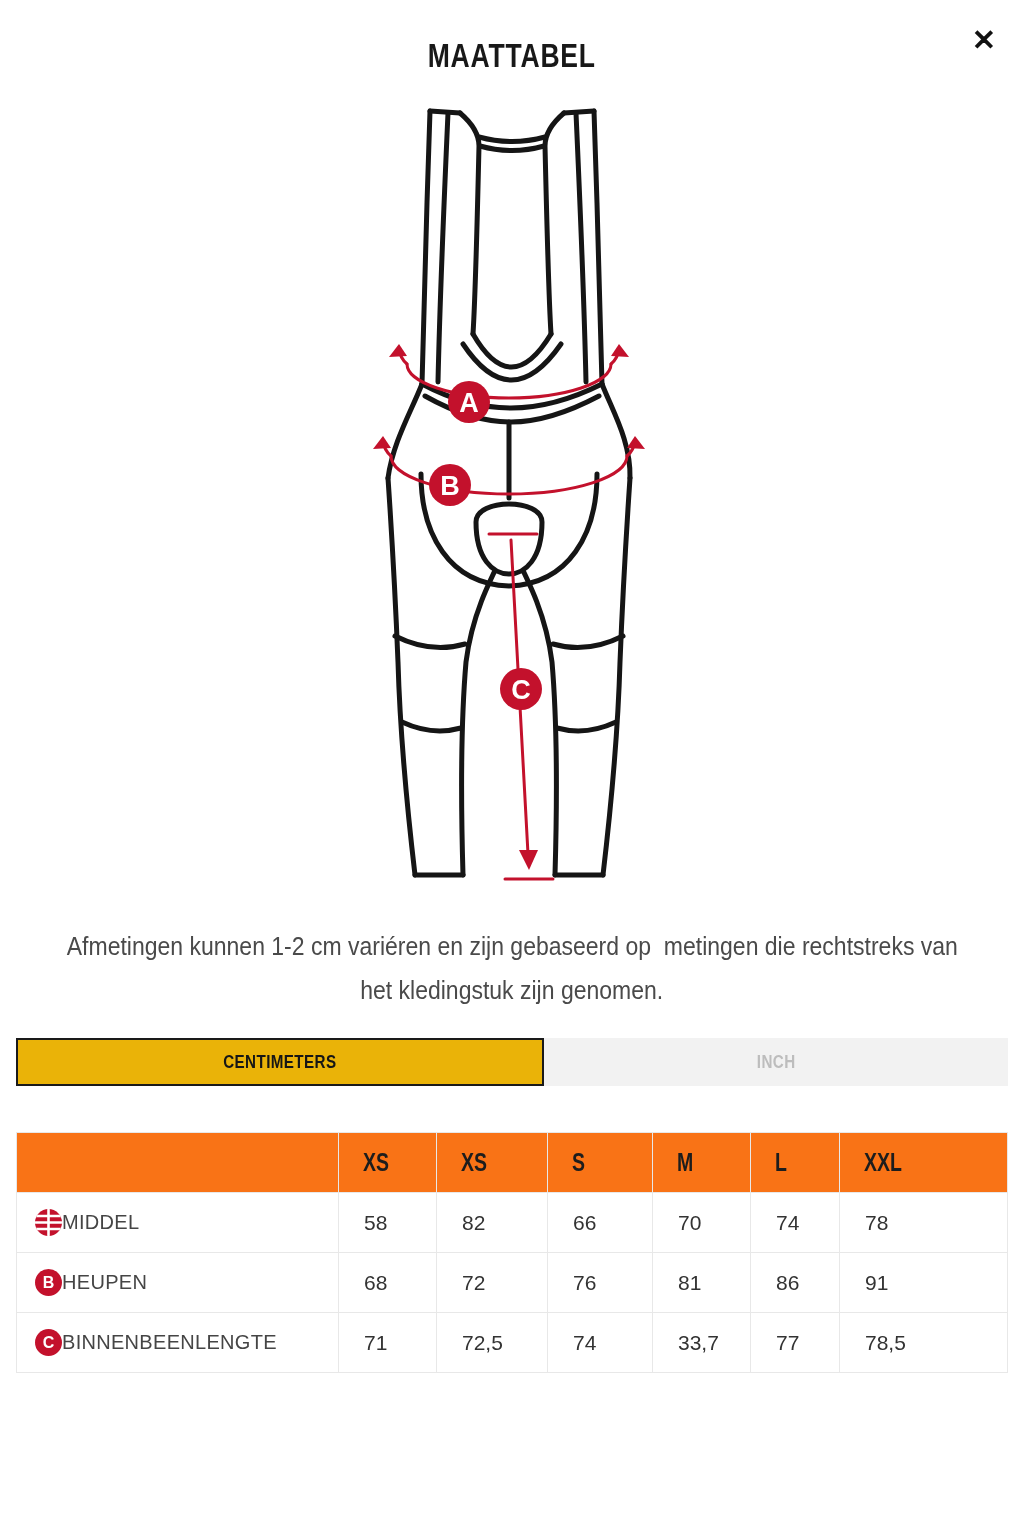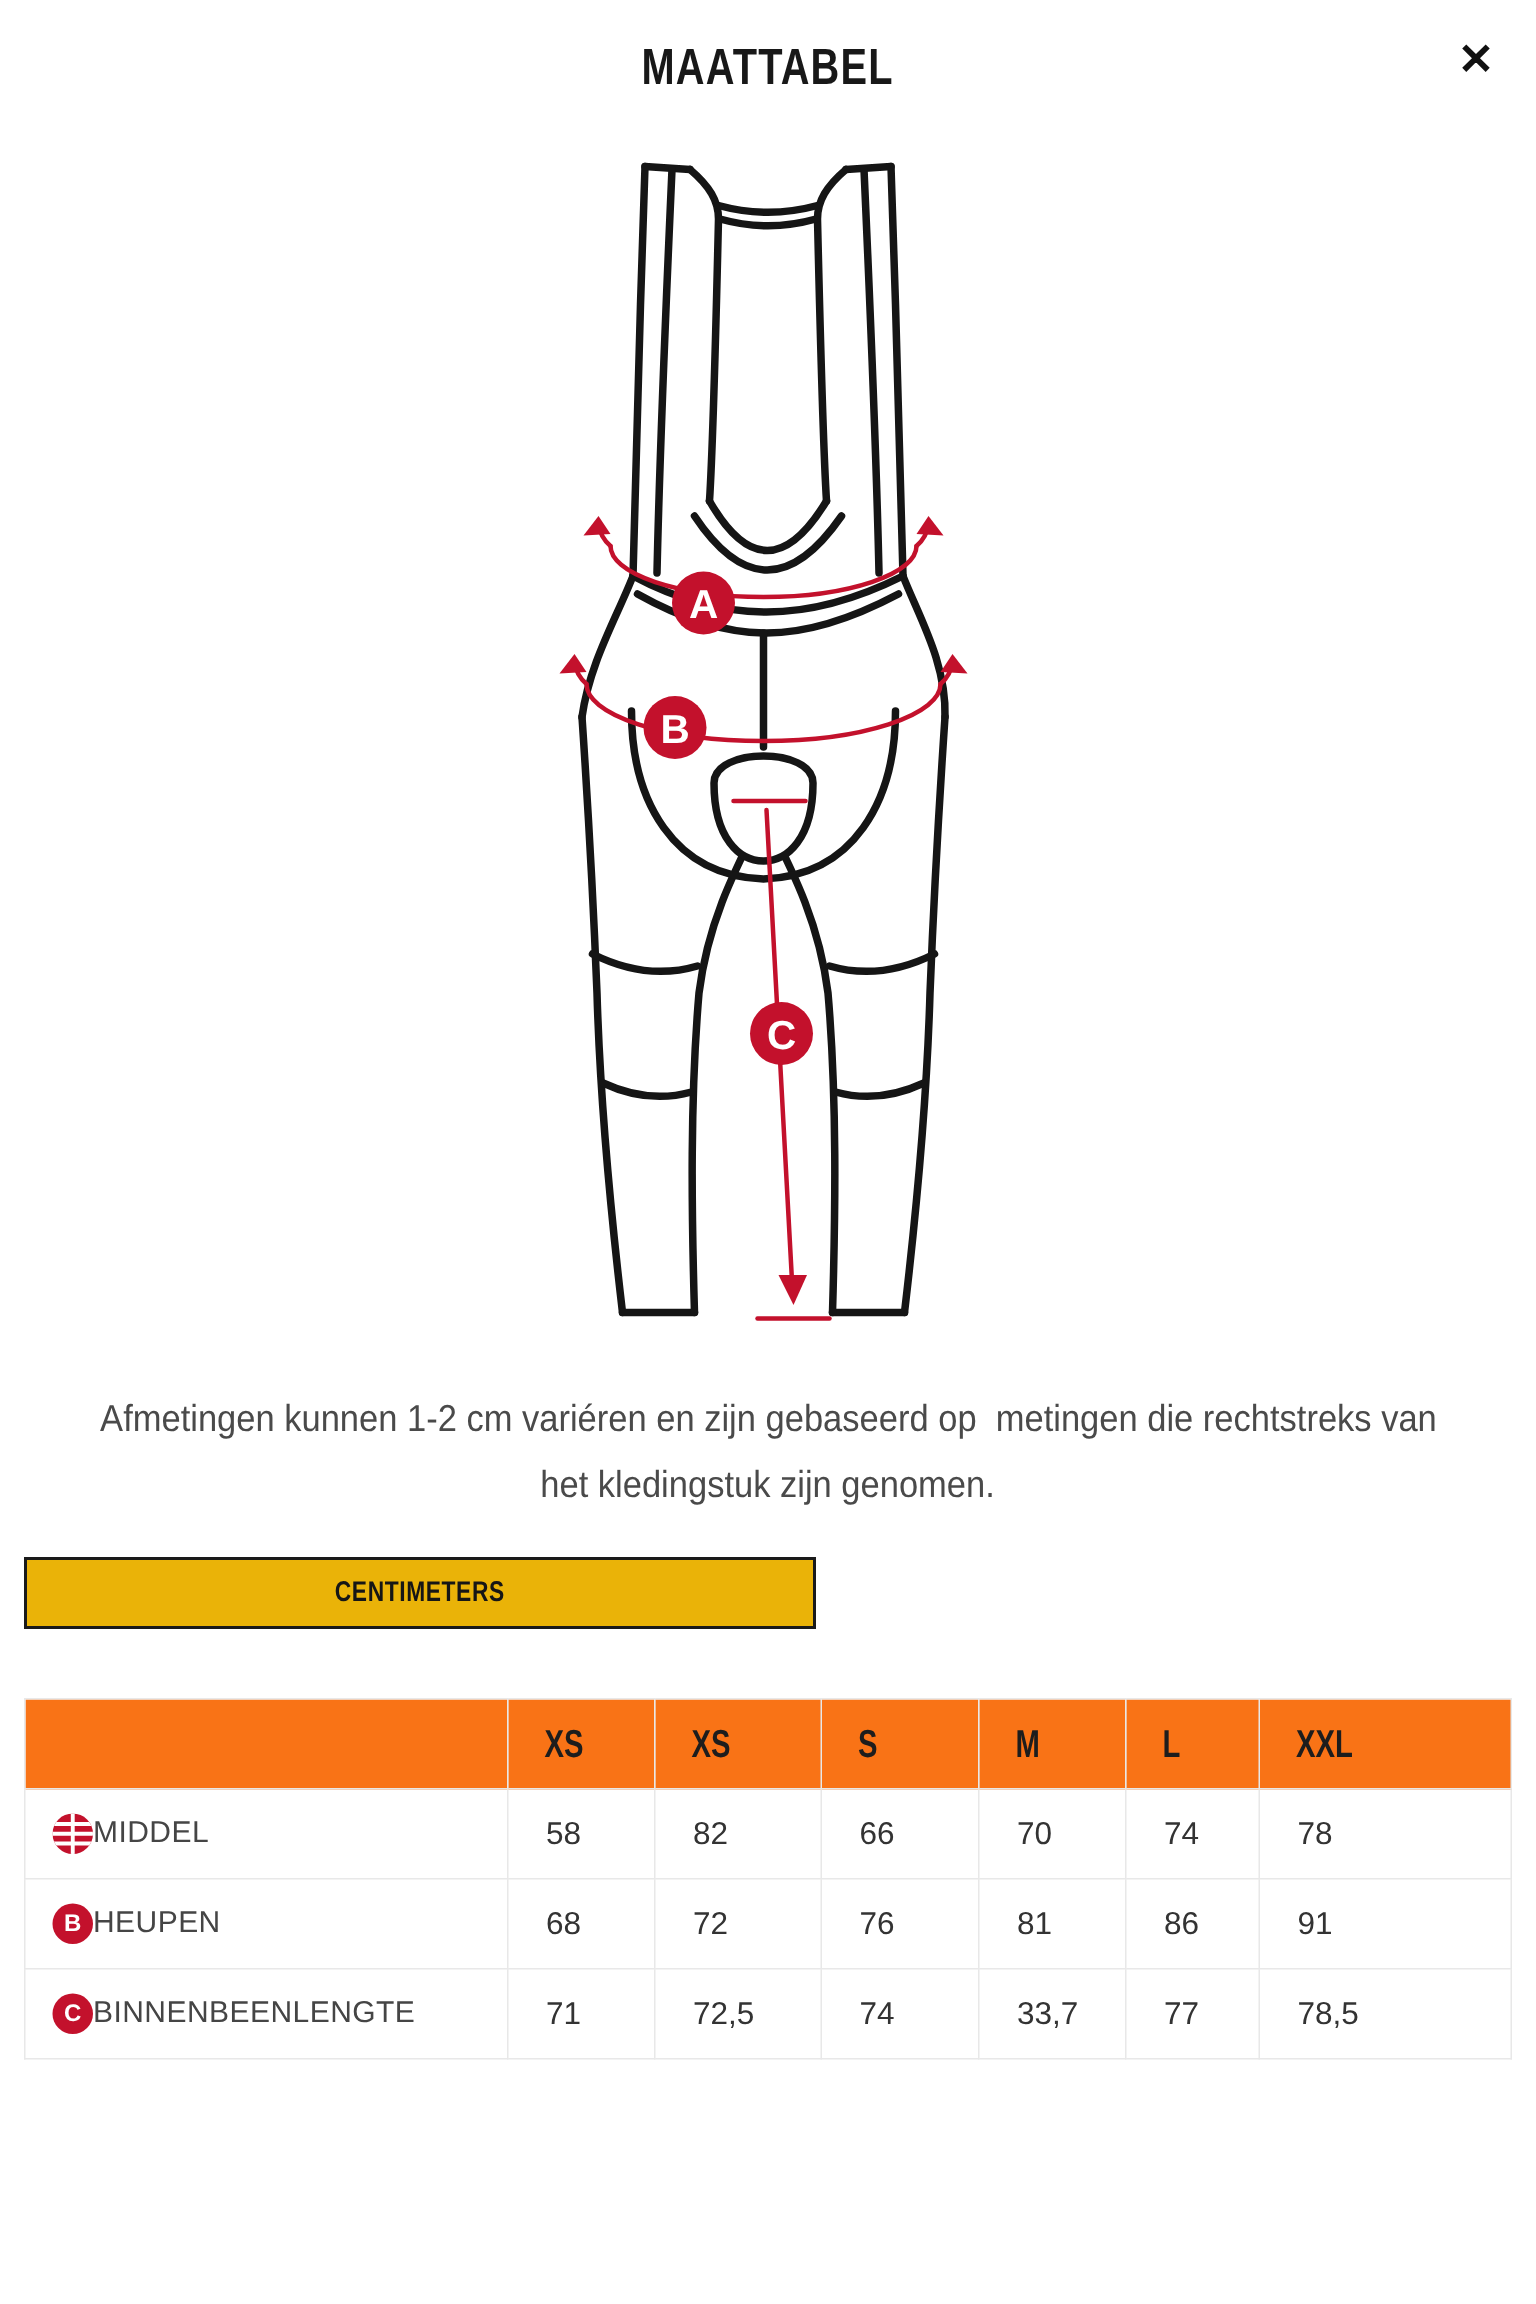--- a/index.html
+++ b/index.html
@@ -2,21 +2,21 @@
 <html><head>
 <meta charset="utf-8">
 <style>
   * { margin:0; padding:0; box-sizing:border-box; }
   html,body { background:#ffffff; }
   body {
     width:1024px; height:1536px; position:relative; overflow:hidden;
     font-family:"Liberation Sans", sans-serif; color:#222;
   }
   
-  .modal-header { position:relative; height:76px; padding-top:26px; text-align:center; }
+  .modal-header { position:relative; height:76px; padding-top:36px; text-align:center; }
   .modal-title {
     display:inline-block; font-size:34px; font-weight:700; letter-spacing:1px;
     color:#181818; transform:scaleX(0.78); transform-origin:center;
   }
   .close-btn {
     position:absolute; top:22px; right:22px; width:36px; height:36px;
     font-size:29px; font-weight:700; color:#111; line-height:36px; text-align:center;
     cursor:pointer; background:none; border:none;
   }
   
@@ -140,20 +140,23 @@
 </div>
 
 <div class="note">
   <div><span>Afmetingen kunnen 1-2 cm variéren en zijn gebaseerd op&nbsp; metingen die rechtstreks van</span></div>
   <div><span>het kledingstuk zijn genomen.</span></div>
 </div>
 
 <div class="unit-tabs">
   <div class="tab tab-cm">
     <span>CENTIMETERS</span>
+  </div>
+  <div class="tab tab-inch">
+    <span>INCH</span>
   </div>
 </div>
 
 <table class="size-table">
   <thead>
     <tr>
       <th class="col-label"><span></span></th>
       <th class="col-1"><span>XS</span></th>
       <th class="col-2"><span>XS</span></th>
       <th class="col-3"><span>S</span></th>

